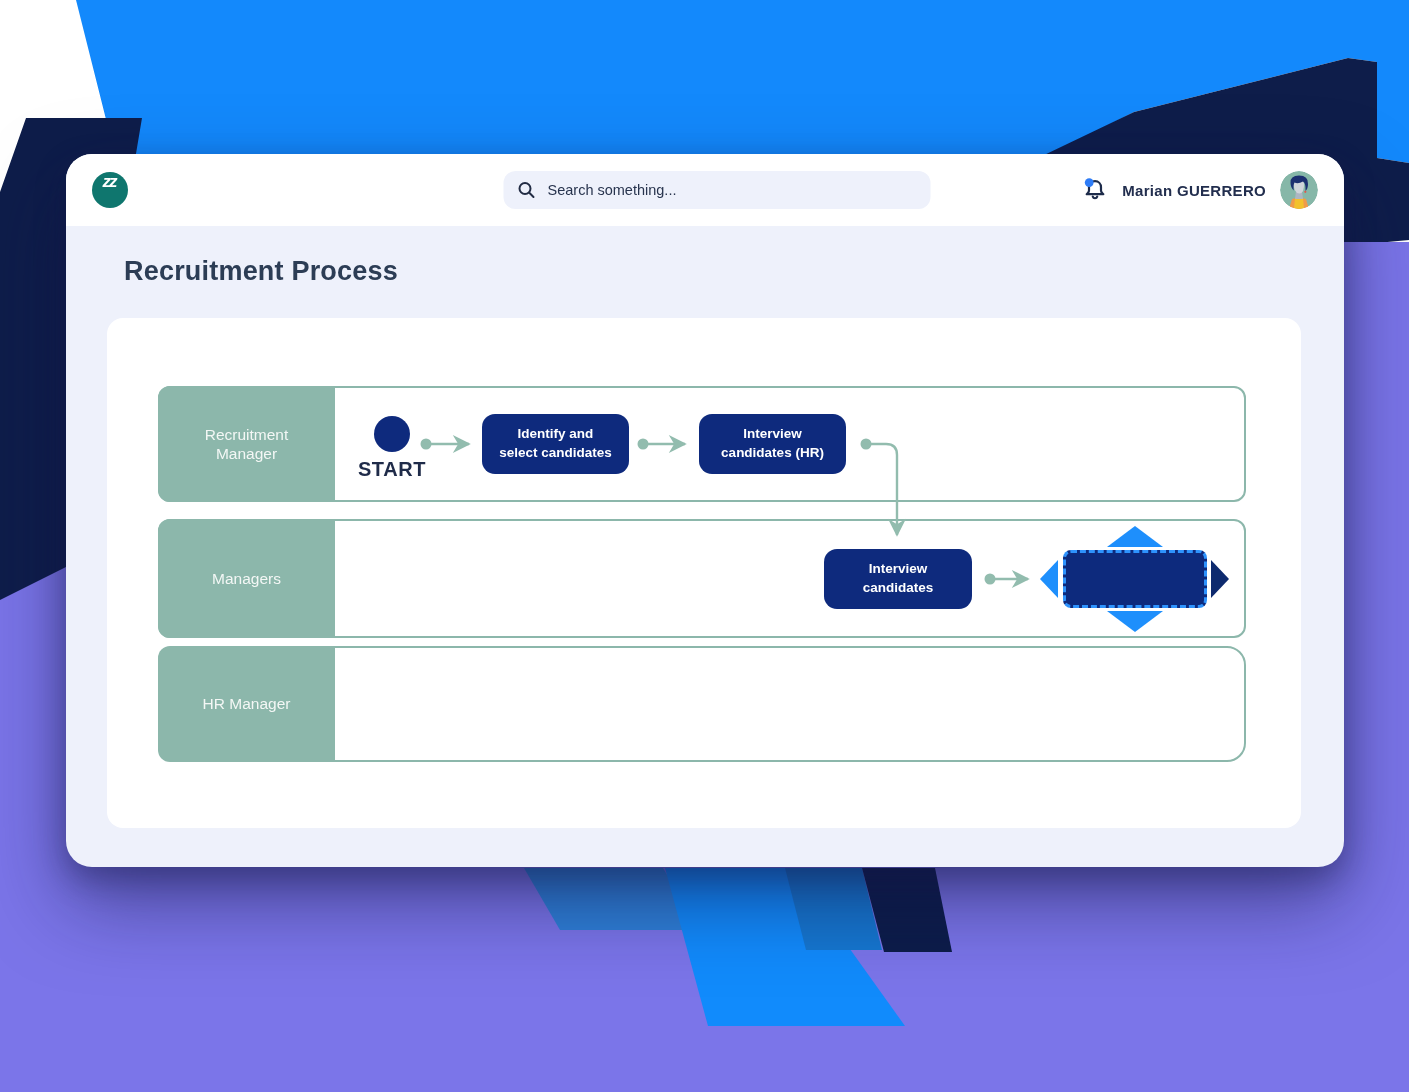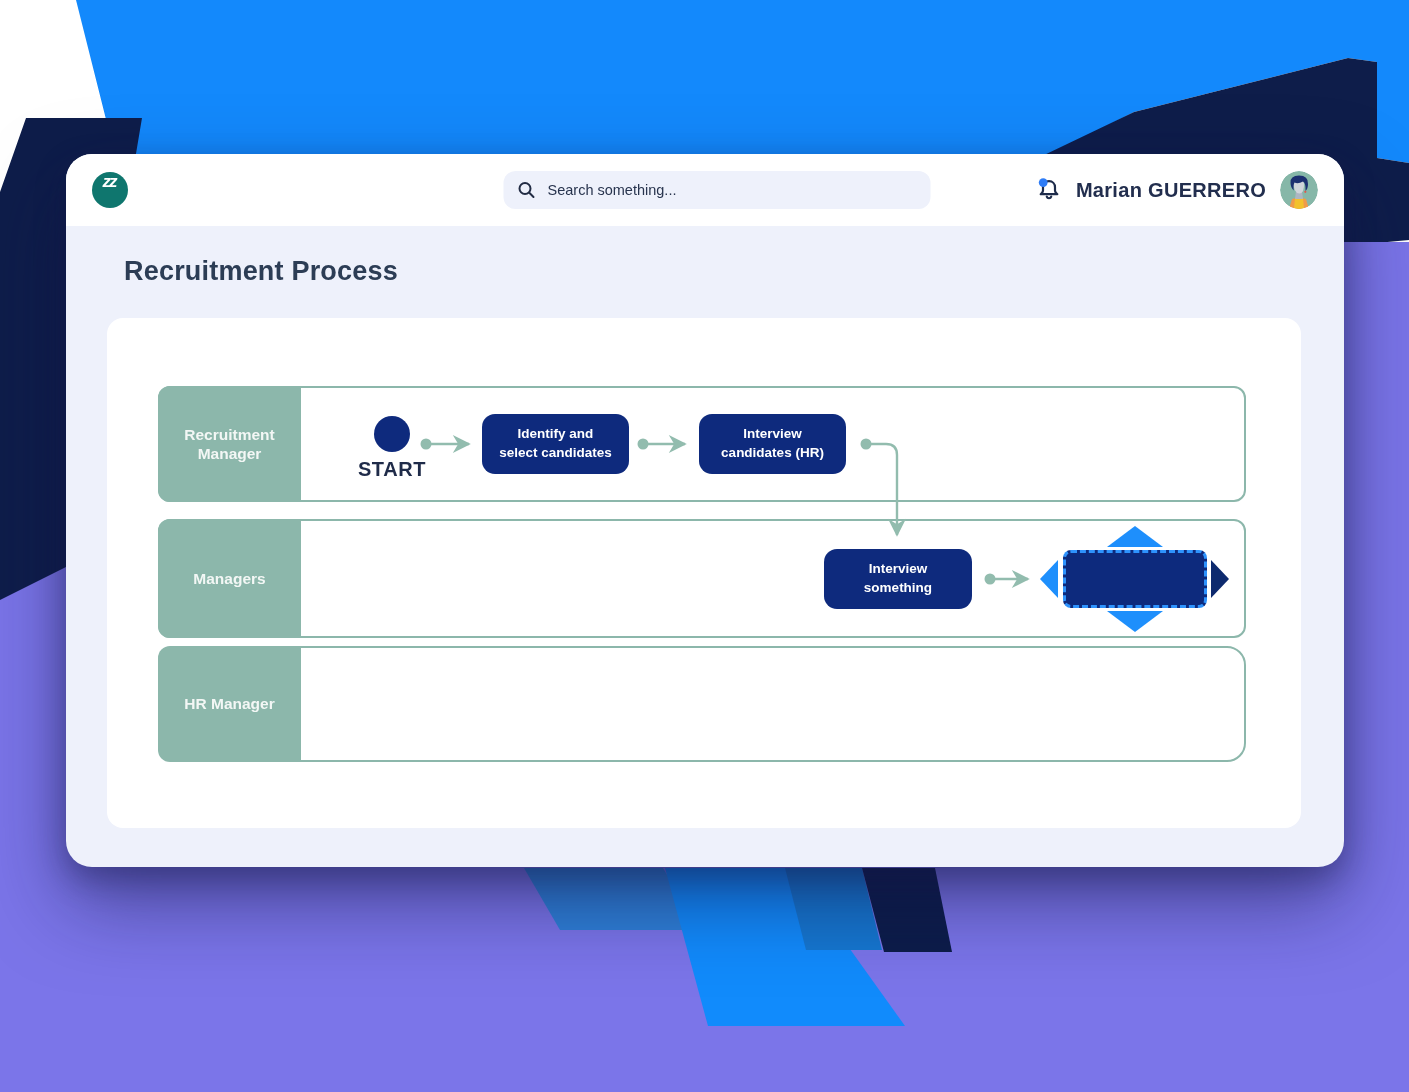--- a/index.html
+++ b/index.html
@@ -37,44 +37,44 @@
     width:427px;height:38px;background:#eef1fb;border-radius:12px;
     display:flex;align-items:center;padding:0 14px;box-sizing:border-box;gap:10px;margin-left:12px;
   }
   .search input{
     border:none;outline:none;background:transparent;flex:1;
     font-size:14.5px;color:#232f4e;font-family:inherit;
   }
   .search input::placeholder{color:#28344e;opacity:1;}
   .user{margin-left:auto;display:flex;align-items:center;gap:14px;}
   .bell{position:relative;width:26px;height:26px;cursor:pointer;}
-  .username{font-size:20px;font-weight:700;color:#222e4e;letter-spacing:.3px;}
+  .username{font-size:15px;font-weight:700;color:#222e4e;letter-spacing:.3px;}
   .avatar{width:38px;height:38px;border-radius:50%;overflow:hidden;cursor:pointer;flex:0 0 auto;}
 
   .page-title{
     position:absolute;left:42px;top:86px;margin:16px;
     font-size:27px;font-weight:700;color:#2c3d55;letter-spacing:.2px;
   }
   .panel{
     position:absolute;left:41px;top:164px;width:1194px;height:510px;
     background:#ffffff;border-radius:16px;
   }
   .lane{
     position:absolute;left:51px;width:1088px;background:#fff;
     border:2px solid #8cb7ab;border-radius:12px;box-sizing:border-box;
   }
   .lane1{top:68px;height:116px;}
   .lane2{top:201px;height:119px;padding-left:26px;}
   .lane3{top:328px;height:116px;border-radius:19px;}
   .lane-header{
-    position:absolute;left:-2px;top:-2px;bottom:-2px;width:143px;
+    position:absolute;left:-2px;top:-2px;bottom:-2px;width:177px;
     background:#8cb7ab;border-radius:12px 0 0 12px;
     display:flex;align-items:center;justify-content:center;text-align:center;
     padding:0 24px;box-sizing:border-box;
-    color:#f3f7f5;font-weight:700;font-size:15.5px;line-height:1.25;
+    color:#f3f7f5;font-weight:400;font-size:15.5px;line-height:1.25;
   }
   .overlay{position:absolute;inset:0;z-index:5;}
   .node{
     position:absolute;z-index:6;background:#0e2a7d;border-radius:13px;
     display:flex;flex-direction:column;align-items:center;justify-content:center;
     color:#fff;font-weight:700;font-size:13.5px;line-height:1.4;text-align:center;cursor:pointer;
   }
   .node-b1{left:375px;top:96px;width:147px;height:60px;}
   .node-b2{left:592px;top:96px;width:147px;height:60px;}
   .node-b3{left:717px;top:231px;width:148px;height:60px;}
@@ -193,18 +193,18 @@
     <div class="node node-b1">
       <span>Identify and</span>
       <span>select candidates</span>
     </div>
     <div class="node node-b2">
       <span>Interview</span>
       <span>candidates (HR)</span>
     </div>
     <div class="node node-b3">
       <span>Interview</span>
-      <span>something</span>
+      <span>candidates</span>
     </div>
     <div class="node node-selected"></div>
 
   </div>
 </div>
 
 </body></html>

